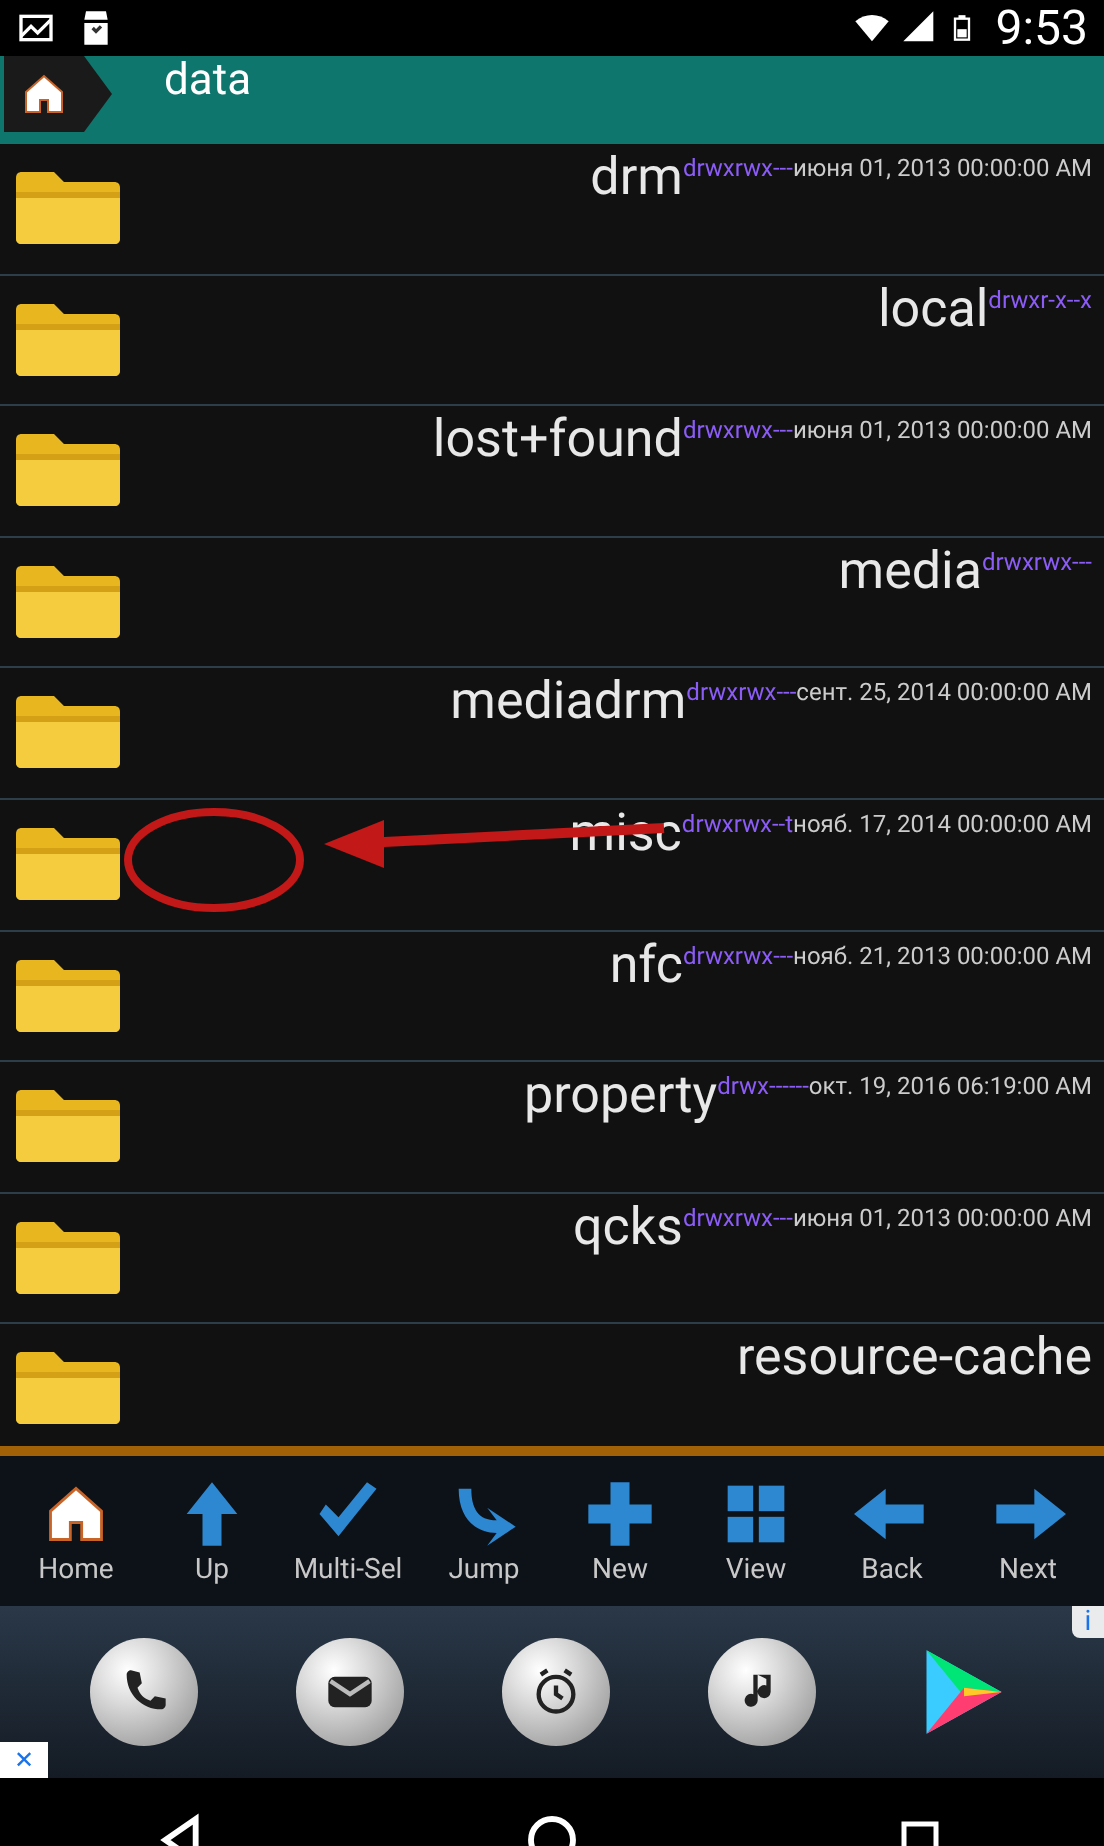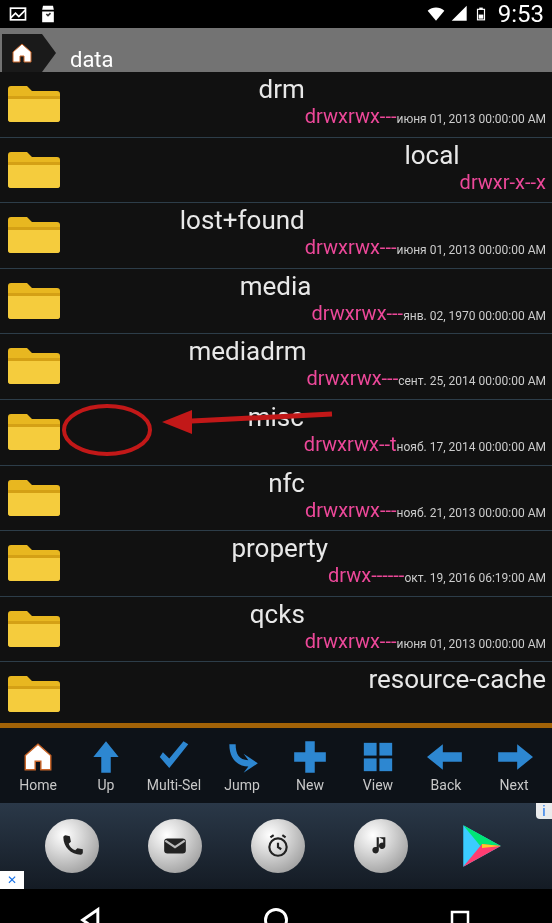--- a/index.html
+++ b/index.html
@@ -6,35 +6,35 @@
   html, body { width: 552px; height: 923px; background: #000; font-family: Roboto, Arial, sans-serif; overflow: hidden; }
 
   
   .status-bar { height: 28px; background: #000; color: #fff; display: flex; align-items: center; padding: 0 8px; }
   .status-left { display: flex; gap: 10px; align-items: center; }
   .status-right { margin-left: auto; display: flex; gap: 4px; align-items: center; }
   .status-icon { width: 20px; height: 20px; fill: #fff; }
   .status-time { font-size: 24px; color: #fff; margin-left: 6px; font-weight: 400; }
 
   
-  .breadcrumb { height: 44px; background: #737373; display: flex; align-items: flex-end; }
+  .breadcrumb { height: 44px; background: #0f766e; display: flex; align-items: flex-start; gap: 12px; }
   .breadcrumb-home { width: 40px; height: 38px; background: #1a1a1a; margin-left: 2px; position: relative; display: flex; align-items: center; justify-content: center; }
   .breadcrumb-home::after { content: ""; position: absolute; right: -14px; top: 0; width: 0; height: 0; border-top: 19px solid transparent; border-bottom: 19px solid transparent; border-left: 14px solid #1a1a1a; }
   .breadcrumb-home svg { width: 24px; height: 24px; }
   .breadcrumb-path { color: #fff; font-size: 22px; margin-left: 28px; }
 
   
   .list { background: #111; }
   .row { display: flex; align-items: flex-start; padding: 3px 6px 2px 6px; border-bottom: 1px solid #2d3d49; position: relative; height: 65.6px; }
   .row:last-child { border-bottom: 5px solid #a16207; }
   .folder-icon { width: 56px; height: 44px; margin-right: 10px; margin-top: 6px; flex-shrink: 0; }
   .row-text { flex: 1; display: flex; flex-direction: row; justify-content: flex-end; }
   .name { color: #e8e8e8; font-size: 26px; font-weight: 400; line-height: 1.1; }
   .meta { display: flex; justify-content: space-between; align-items: baseline; margin-top: 2px; }
-  .perms { color: #ec4899; font-size: 20px; margin-top: 27px; }
+  .perms { color: #8b5cf6; font-size: 12px; }
   .date { color: #ccc; font-size: 12px; text-align: right; }
 
   
   .annotation { position: absolute; left: 62px; top: 400px; pointer-events: none; }
 
   
   .toolbar { height: 75px; background: #0d1218; display: flex; justify-content: space-around; align-items: center; padding: 0 4px; }
   .tool { display: flex; flex-direction: column; align-items: center; color: #c8c8c8; font-size: 14px; width: 70px; }
   .tool-icon { width: 40px; height: 40px; display: flex; align-items: center; justify-content: center; }
   .arrow-blue { fill: #2d87d1; }
@@ -135,21 +135,20 @@
     <div class="row">
       <svg class="folder-icon" viewBox="0 0 56 44">
   <path d="M2 8c0-2 1-3 3-3h16l5 5h25c2 0 3 1 3 3v25c0 2-1 3-3 3H5c-2 0-3-1-3-3z" fill="#e8b720"></path>
   <path d="M2 15h52v23c0 2-1 3-3 3H5c-2 0-3-1-3-3z" fill="#f5cc3d"></path>
   <path d="M2 15h52v3H2z" fill="#d4a015"></path>
 </svg>
     <div class="row-text">
       <span class="name">media</span>
       <div class="meta">
         <span class="perms">drwxrwx---</span>
-        <span class="date">янв. 02, 1970 00:00:00 AM</span>
       </div>
     </div>
     </div>
     <div class="row">
       <svg class="folder-icon" viewBox="0 0 56 44">
   <path d="M2 8c0-2 1-3 3-3h16l5 5h25c2 0 3 1 3 3v25c0 2-1 3-3 3H5c-2 0-3-1-3-3z" fill="#e8b720"></path>
   <path d="M2 15h52v23c0 2-1 3-3 3H5c-2 0-3-1-3-3z" fill="#f5cc3d"></path>
   <path d="M2 15h52v3H2z" fill="#d4a015"></path>
 </svg>
     <div class="row-text">

